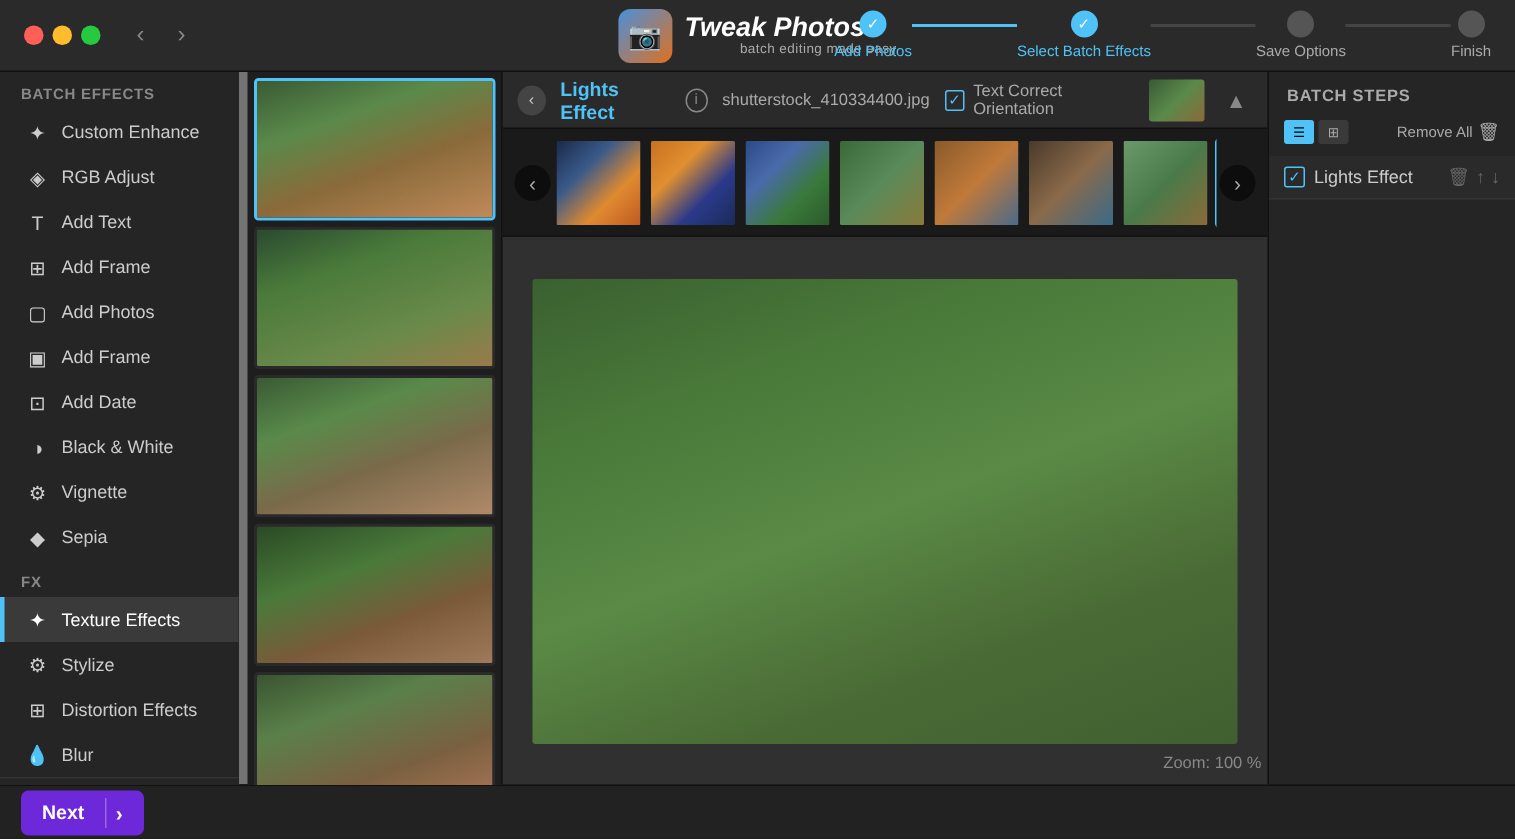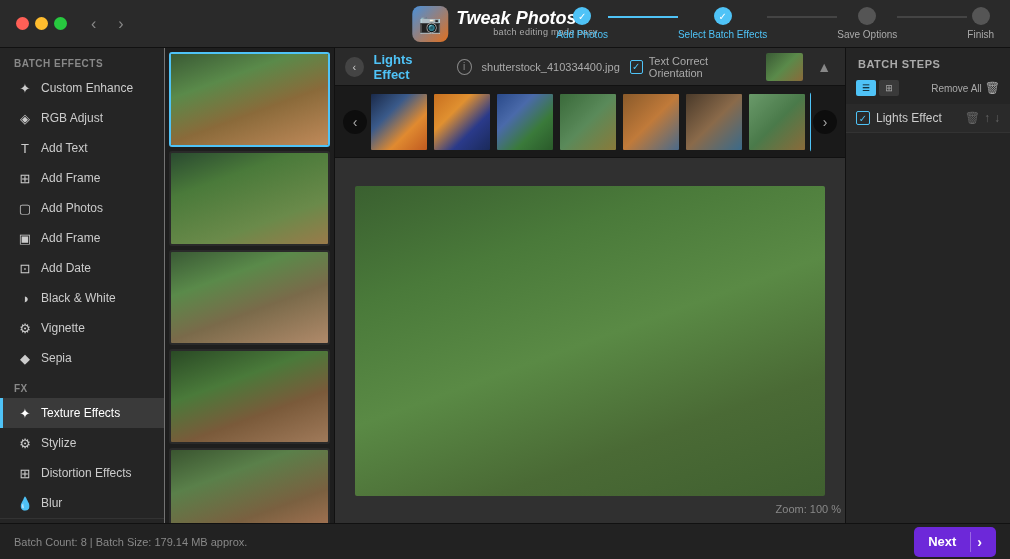--- a/index.html
+++ b/index.html
@@ -131,21 +131,21 @@
     .main-layout {
       display: flex;
       flex: 1;
       overflow: hidden;
     }
 
     
     .sidebar {
       width: 165px;
       background: #252525;
-      border-right: 1px solid #737373;
+      border-right: 6px solid #737373;
       overflow-y: auto;
       flex-shrink: 0;
       display: flex;
       flex-direction: column;
     }
     .sidebar::-webkit-scrollbar { width: 4px; }
     .sidebar::-webkit-scrollbar-track { background: #1e1e1e; }
     .sidebar::-webkit-scrollbar-thumb { background: #555; border-radius: 2px; }
 
     .sidebar-section-label {
@@ -708,23 +708,18 @@
         <span class="step-action-btn">🗑</span>
         <span class="step-action-btn">↑</span>
         <span class="step-action-btn">↓</span>
       </div>
     </div>
   </div>
 
 </div>
 
 <div class="bottom-bar">
-  <span class="batch-info">
-    <span>Batch Count: 8</span>
-    <span> | </span>
-    <span>Batch Size: 179.14 MB approx.</span>
-  </span>
   <button class="next-btn">
     <span class="next-btn-text">Next</span>
     <span class="next-btn-divider"></span>
     <span class="next-btn-arrow">›</span>
   </button>
 </div>
 
 </body></html>

